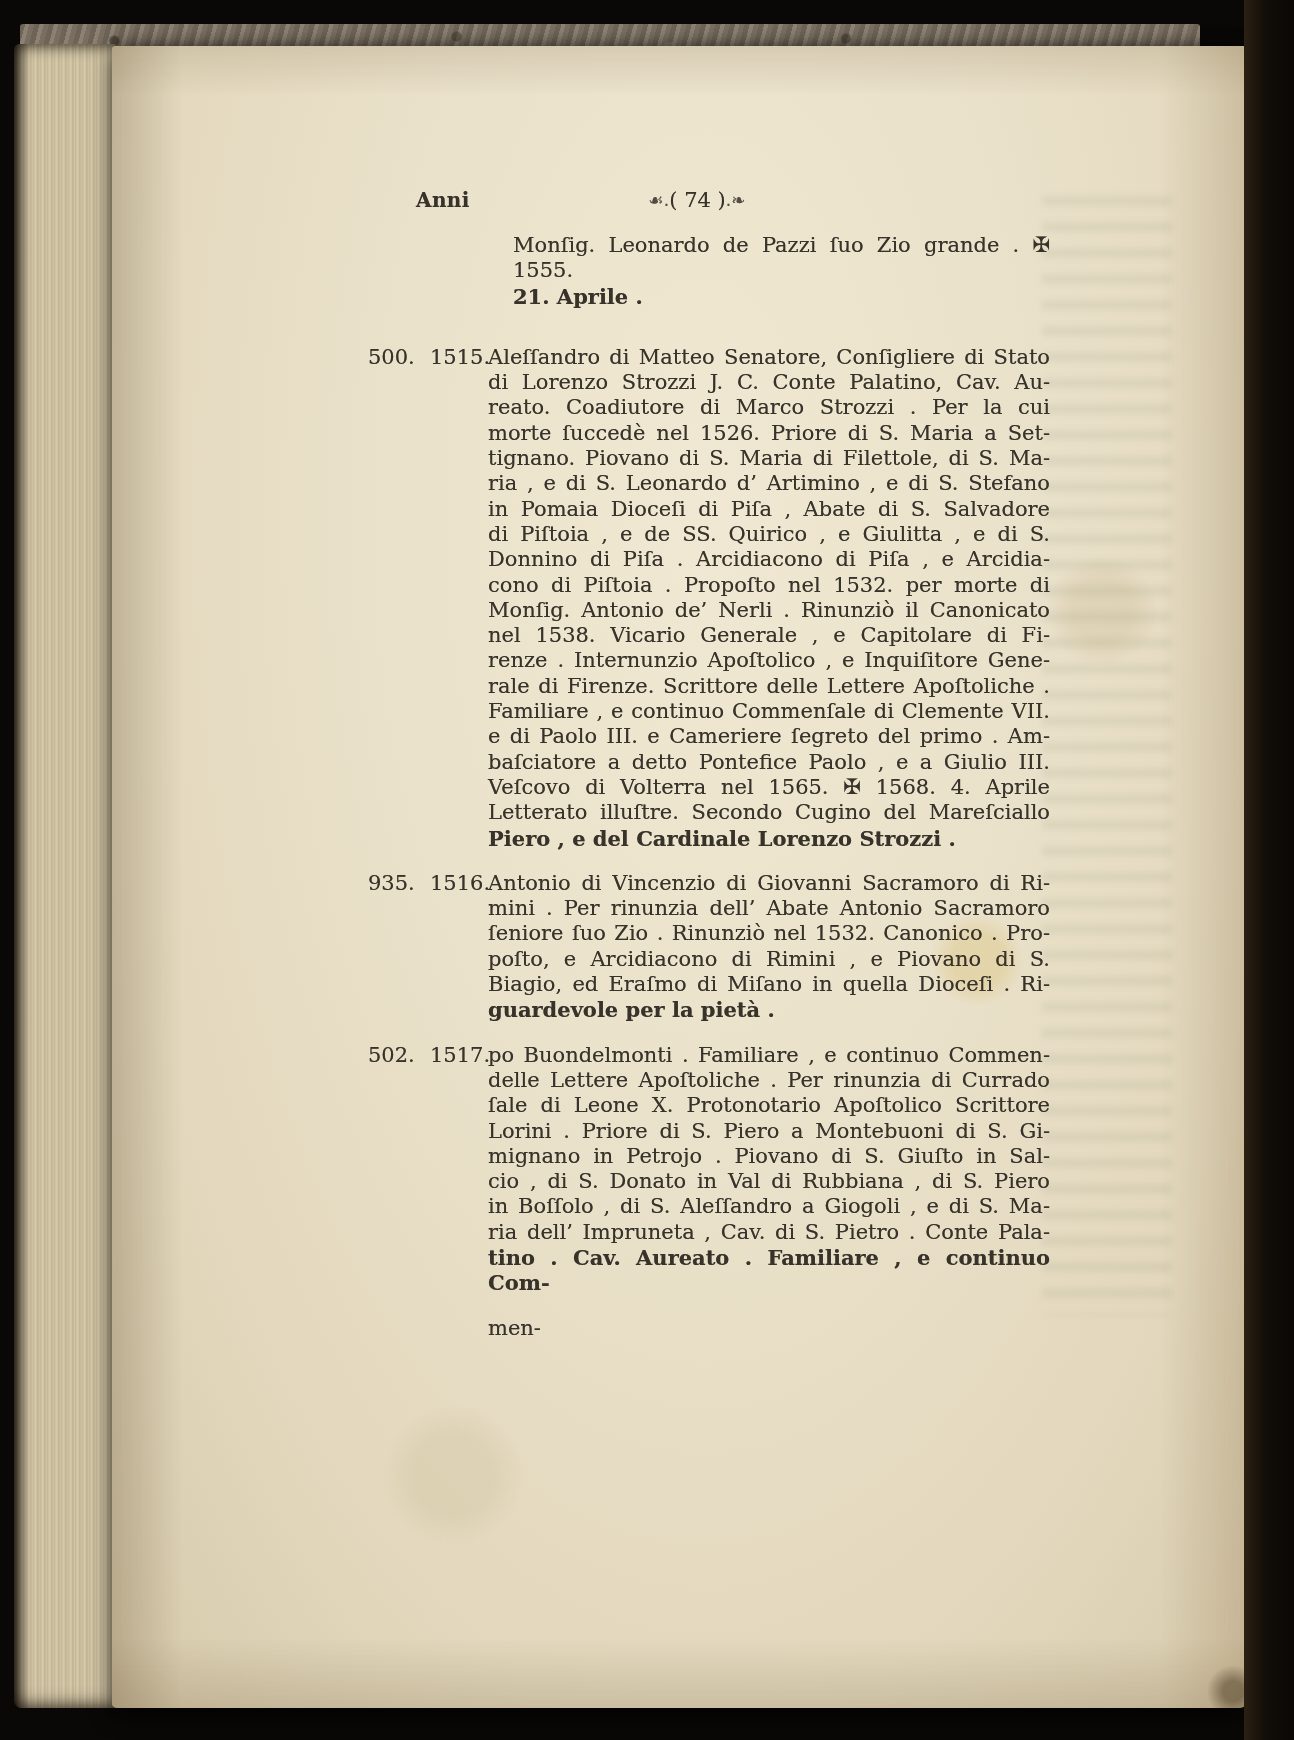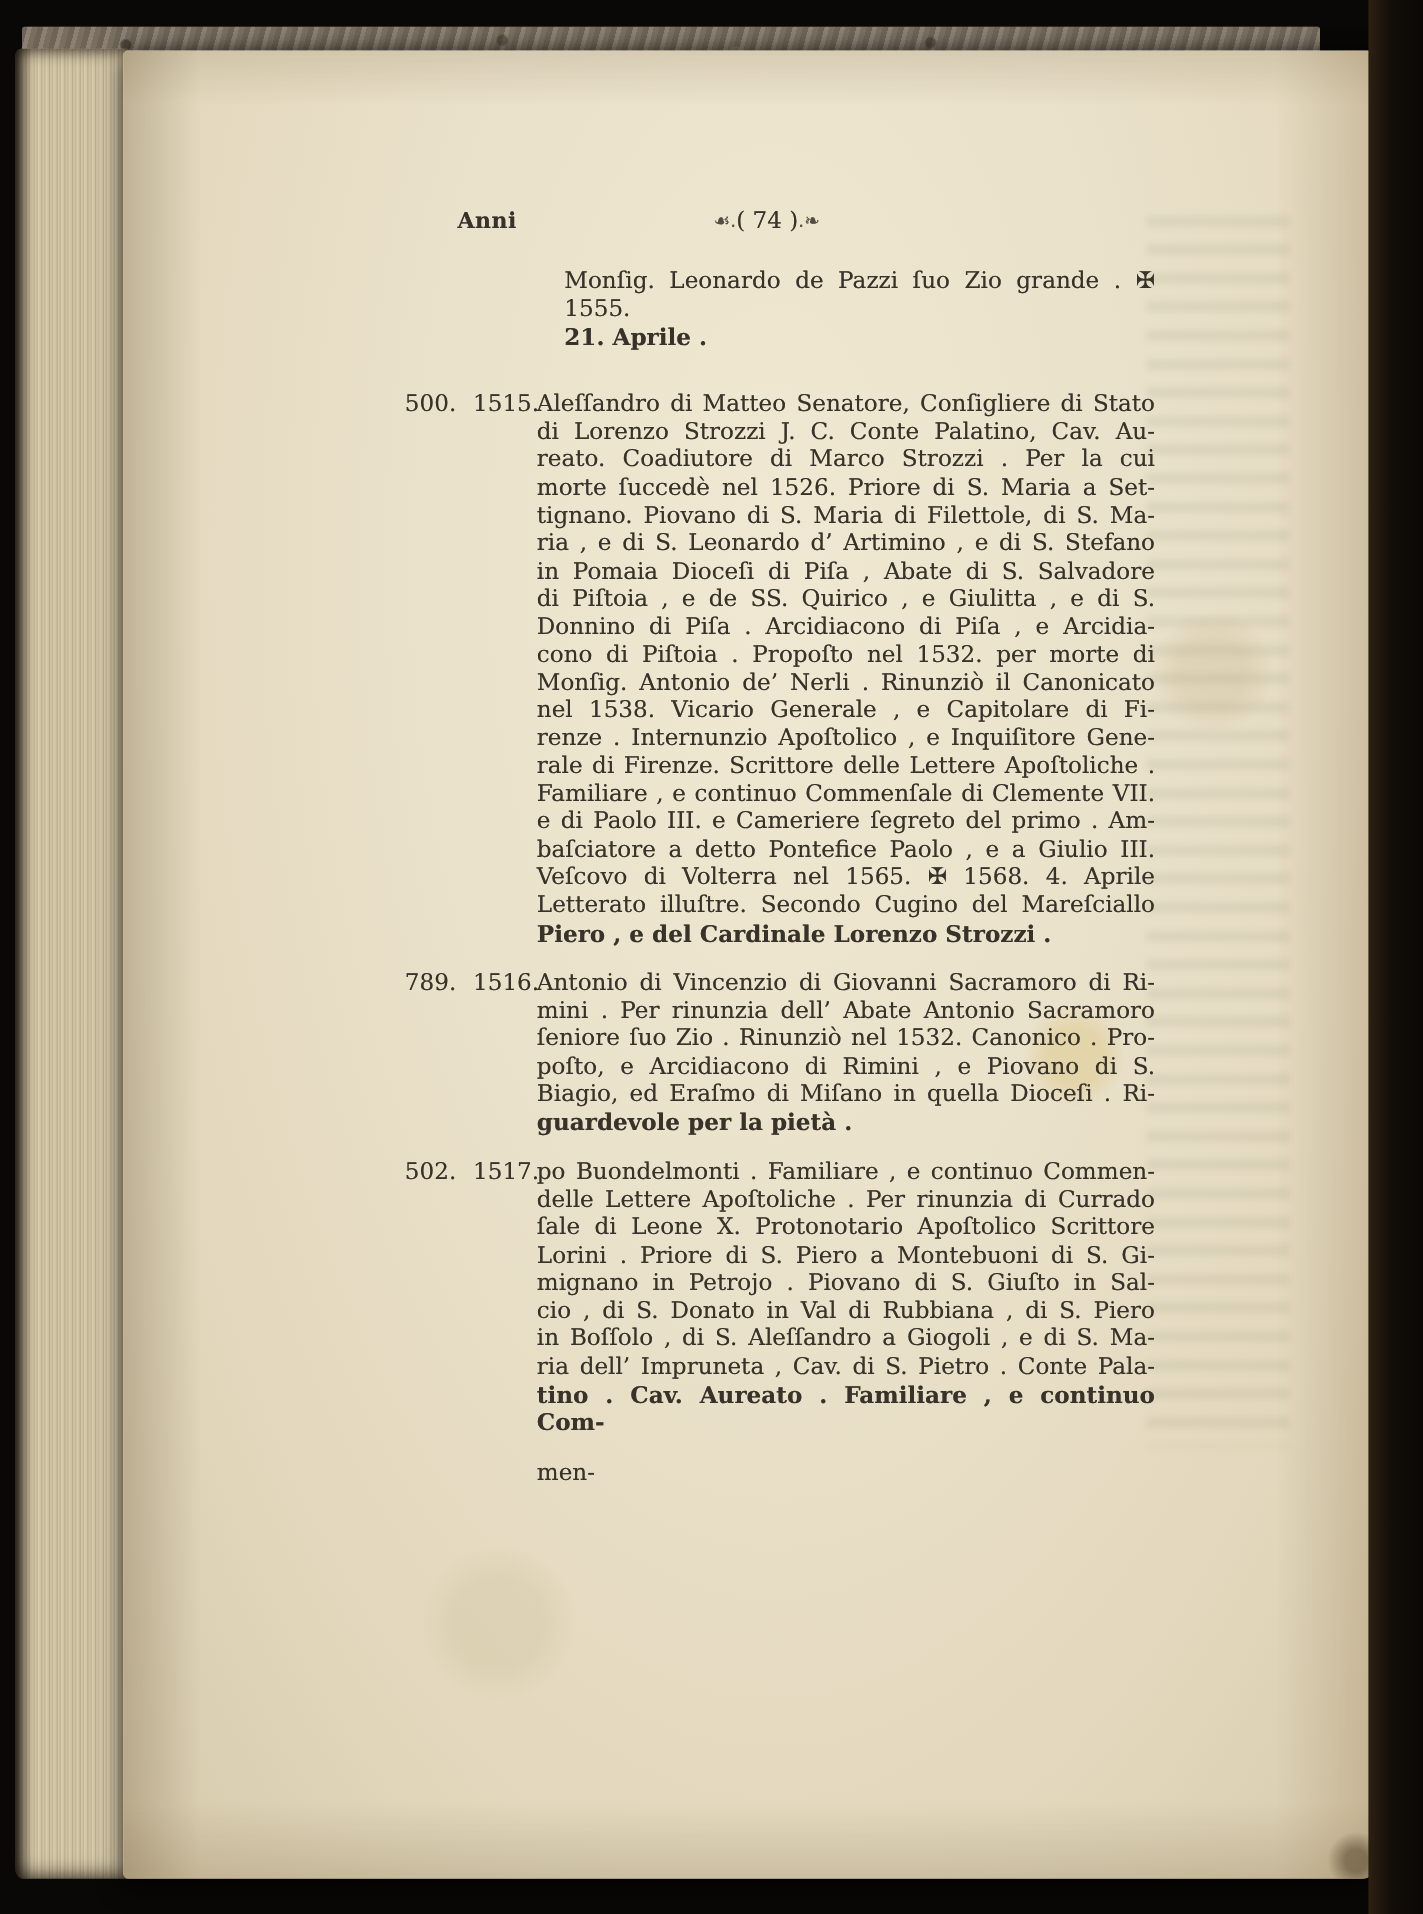--- a/index.html
+++ b/index.html
@@ -66,21 +66,21 @@
     position:absolute;right:78px;top:150px;width:130px;height:1120px;z-index:0;
     background:repeating-linear-gradient(180deg, rgba(124,134,104,.20) 0 10px, rgba(124,134,104,0) 10px 26px);
     filter:blur(3px);opacity:.6;pointer-events:none;
   }
   
   .text-area{
     position:absolute;left:256px;top:142px;width:682px;z-index:2;
     color:#37322a;font-size:21px;line-height:25.3px;
     text-shadow:0 0 .6px rgba(55,50,42,.55);
   }
-  .page-header{position:relative;height:30px;margin-bottom:25px;}
+  .page-header{position:relative;height:30px;margin-bottom:15px;}
   .anni{position:absolute;left:48px;top:0;font-weight:bold;font-size:20px;letter-spacing:.4px;}
   .pagenum{position:absolute;left:0;right:0;top:0;text-align:center;transform:translateX(-12px);font-size:21px;}
   .pagenum .orn{font-family:"DejaVu Sans",sans-serif;font-size:17px;position:relative;top:-1px;opacity:.85;}
   .continuation{margin-left:145px;width:537px;margin-bottom:36px;}
   .entries{width:682px;}
   .entry{display:flex;margin-bottom:20px;}
   .entry-number{width:62px;flex:0 0 62px;}
   .entry-year{width:58px;flex:0 0 58px;}
   .entry-body{flex:1;min-width:0;}
   .body-line{text-align:justify;text-align-last:justify;white-space:normal;}
@@ -129,21 +129,21 @@
             <div class="body-line">rale di Firenze. Scrittore delle Lettere Apoſtoliche .</div>
             <div class="body-line">Familiare , e continuo Commenſale di Clemente VII.</div>
             <div class="body-line">e di Paolo III. e Cameriere ſegreto del primo . Am-</div>
             <div class="body-line">baſciatore a detto Pontefice Paolo , e a Giulio III.</div>
             <div class="body-line">Veſcovo di Volterra nel 1565. ✠ 1568. 4. Aprile</div>
             <div class="body-line">Letterato illuſtre. Secondo Cugino del Mareſciallo</div>
             <div class="body-line last">Piero , e del Cardinale Lorenzo Strozzi .</div>
           </div>
         </div>
         <div class="entry">
-          <span class="entry-number">789.</span>
+          <span class="entry-number">935.</span>
           <span class="entry-year">1516.</span>
           <div class="entry-body">
             <div class="body-line">Antonio di Vincenzio di Giovanni Sacramoro di Ri-</div>
             <div class="body-line">mini . Per rinunzia dell’ Abate Antonio Sacramoro</div>
             <div class="body-line">ſeniore ſuo Zio . Rinunziò nel 1532. Canonico . Pro-</div>
             <div class="body-line">poſto, e Arcidiacono di Rimini , e Piovano di S.</div>
             <div class="body-line">Biagio, ed Eraſmo di Miſano in quella Dioceſi . Ri-</div>
             <div class="body-line last">guardevole per la pietà .</div>
           </div>
         </div>

